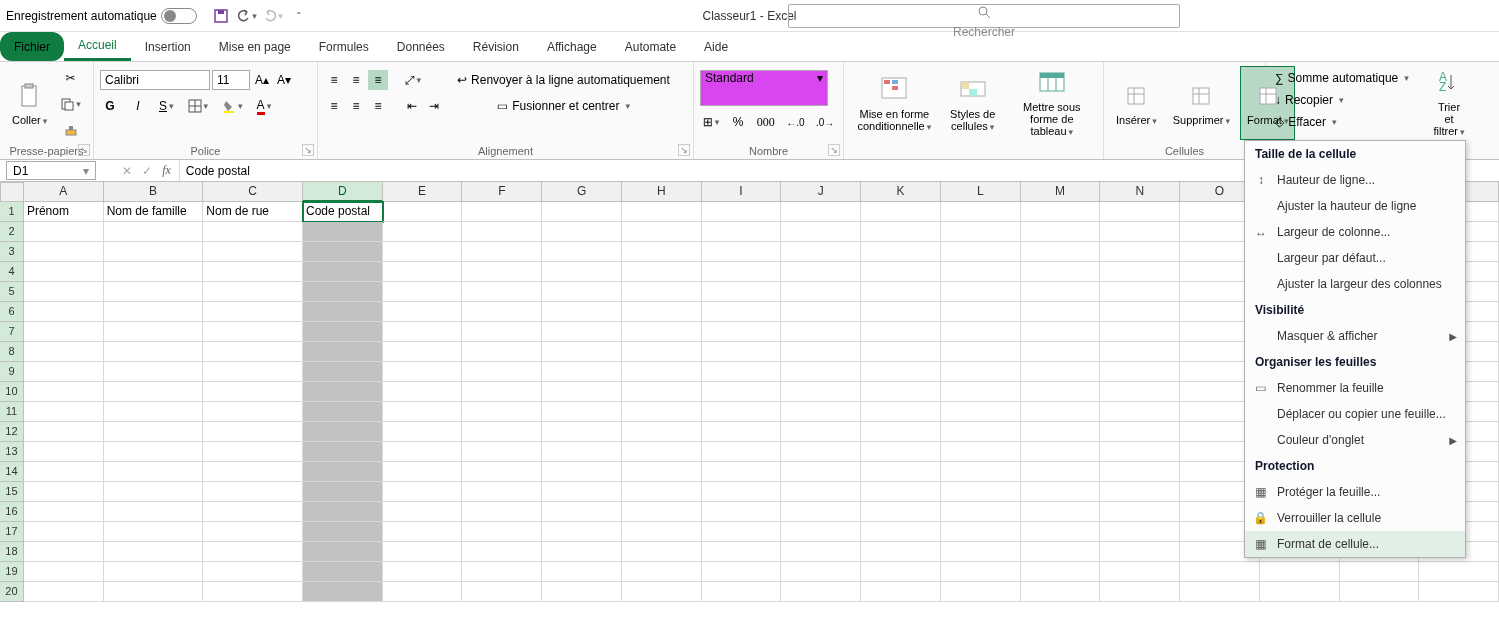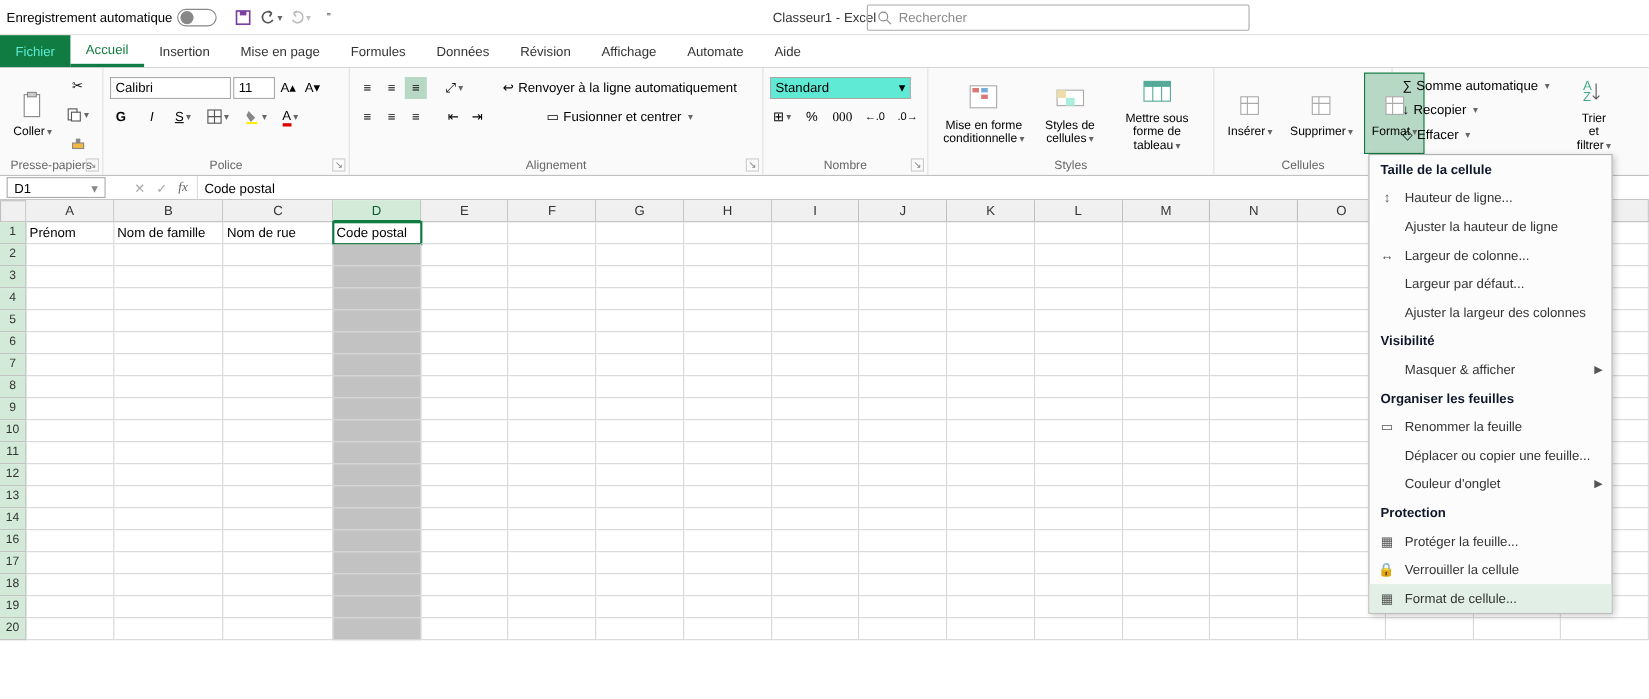--- a/index.html
+++ b/index.html
@@ -6,43 +6,43 @@
 body { background: #fff; width: 1499px; height: 635px; overflow: hidden; position: relative; }
 
 
 .titlebar { height: 32px; display: flex; align-items: center; padding: 0 6px; border-bottom: 1px solid #e1e1e1; }
 .autosave { display: flex; align-items: center; gap: 4px; }
 .toggle { width: 36px; height: 16px; border: 1px solid #888; border-radius: 8px; position: relative; background: #fff; }
 .toggle::after { content: ''; position: absolute; left: 2px; top: 1px; width: 12px; height: 12px; border-radius: 50%; background: #888; }
 .qat { display: flex; gap: 6px; margin-left: 14px; align-items: center; }
 .qat-btn { width: 20px; height: 20px; display: flex; align-items: center; justify-content: center; color: #555; }
 .title { position: absolute; left: 50%; transform: translateX(-50%); color: #333; }
-.searchbox { position: absolute; left: 788px; width: 348px; height: 24px; border: 1px solid #aaa; border-radius: 2px; display: flex; align-items: center; padding: 0 8px; gap: 6px; color: #888; }
+.searchbox { position: absolute; left: 788px; width: 392px; height: 24px; border: 1px solid #aaa; border-radius: 2px; display: flex; align-items: center; padding: 0 8px; gap: 6px; color: #888; flex-direction: column; }
 
 
 .ribbon-tabs { height: 30px; display: flex; align-items: stretch; border-bottom: 1px solid #d0d0d0; }
 .ribbon-tab { padding: 0 14px; display: flex; align-items: center; color: #333; cursor: default; }
-.ribbon-tab.file { background: #107c41; color: #5eead4; }
+.ribbon-tab.file { background: #107c41; color: #000000; border-radius: 12px; }
 .ribbon-tab.active { border-bottom: 3px solid #107c41; color: #107c41; font-weight: 500; }
 
 
 .ribbon { height: 98px; display: flex; border-bottom: 1px solid #c0c0c0; background: #fafafa; }
 .group { border-right: 1px solid #e0e0e0; padding: 4px 6px 0 6px; display: flex; flex-direction: column; justify-content: space-between; position: relative; }
 .group-body { display: flex; gap: 4px; flex: 1; }
 .group-label { text-align: center; font-size: 11px; color: #666; padding: 2px 0; }
 .dlg-launcher { position: absolute; right: 3px; bottom: 3px; width: 12px; height: 12px; font-size: 9px; color: #888; border: 1px solid #ccc; display:flex; align-items:center; justify-content:center;}
 .col { display: flex; flex-direction: column; gap: 2px; }
 .row { display: flex; gap: 2px; align-items: center; }
 .btn { min-width: 20px; height: 20px; display: flex; align-items: center; justify-content: center; padding: 0 3px; }
 .big-btn { display: flex; flex-direction: column; align-items: center; justify-content: center; padding: 2px 6px; gap: 2px; height: 74px; }
 .big-btn .ico { width: 32px; height: 32px; display:flex;align-items:center;justify-content:center; }
 .big-btn span { font-size: 11px; text-align: center; line-height: 1.1; }
 .fontname { width: 110px; height: 20px; border: 1px solid #aaa; padding: 0 4px; background:#fff;}
 .fontsize { width: 38px; height: 20px; border: 1px solid #aaa; padding: 0 4px; background:#fff;}
-.numfmt { width: 128px; height: 20px; border: 1px solid #aaa; padding: 0 4px; background:#5eead4; display:flex; align-items:center;}
+.numfmt { width: 128px; height: 36px; border: 1px solid #aaa; padding: 0 4px; background:#d946ef; display:flex; }
 .chev::after { content: '▾'; font-size: 9px; color: #666; margin-left: 2px; }
 .format-active { background: #b8d8c6; border: 1px solid #107c41; }
 
 
 .formula-row { height: 22px; display: flex; align-items: stretch; border-bottom: 1px solid #c0c0c0; }
 .namebox { width: 90px; border: 1px solid #aaa; margin: 1px 6px; display: flex; align-items: center; padding: 0 6px; justify-content: space-between; background:#fff;}
 .fx-sep { width: 12px; }
 .fx-btns { display: flex; align-items: center; gap: 10px; color: #aaa; padding: 0 8px; }
 .fx-label { color: #666; font-style: italic; font-family: serif; }
 .formula-input { flex: 1; display: flex; align-items: center; padding: 0 6px; border-left: 1px solid #ddd; }
@@ -280,21 +280,20 @@
             <svg width="28" height="28">
               <rect x="2" y="4" width="24" height="18" fill="#fff" stroke="#5a9"></rect>
               <rect x="2" y="4" width="24" height="5" fill="#5a9"></rect>
               <line x1="10" y1="4" x2="10" y2="22" stroke="#5a9"></line>
               <line x1="18" y1="4" x2="18" y2="22" stroke="#5a9"></line>
             </svg>
           </div>
           <span class="chev">Mettre sous forme de tableau</span>
         </div>
     </div>
-    <div class="group-label">Styles</div>
   </div>
 
   <div class="group" style="width:162px">
     <div class="group-body">
       <div class="big-btn">
           <div class="ico">
             <svg width="24" height="24">
               <rect x="4" y="4" width="16" height="16" fill="#fff" stroke="#aaa"></rect>
               <line x1="4" y1="10" x2="20" y2="10" stroke="#aaa"></line>
               <line x1="10" y1="4" x2="10" y2="20" stroke="#aaa"></line>
@@ -684,20 +683,41 @@
         <div class="cell"></div>
         <div class="cell"></div>
         <div class="cell"></div>
         <div class="cell"></div>
         <div class="cell"></div>
         <div class="cell"></div>
         <div class="cell"></div>
         <div class="cell"></div>
       </div>
       <div class="r">
+        <div class="rh sel">15</div>
+        <div class="cell"></div>
+        <div class="cell" style="width: 100px;"></div>
+        <div class="cell" style="width: 100px;"></div>
+        <div class="cell colsel"></div>
+        <div class="cell"></div>
+        <div class="cell"></div>
+        <div class="cell"></div>
+        <div class="cell"></div>
+        <div class="cell"></div>
+        <div class="cell"></div>
+        <div class="cell"></div>
+        <div class="cell"></div>
+        <div class="cell"></div>
+        <div class="cell"></div>
+        <div class="cell"></div>
+        <div class="cell"></div>
+        <div class="cell"></div>
+        <div class="cell"></div>
+      </div>
+      <div class="r">
         <div class="rh sel">16</div>
         <div class="cell"></div>
         <div class="cell" style="width: 100px;"></div>
         <div class="cell" style="width: 100px;"></div>
         <div class="cell colsel"></div>
         <div class="cell"></div>
         <div class="cell"></div>
         <div class="cell"></div>
         <div class="cell"></div>
         <div class="cell"></div>

